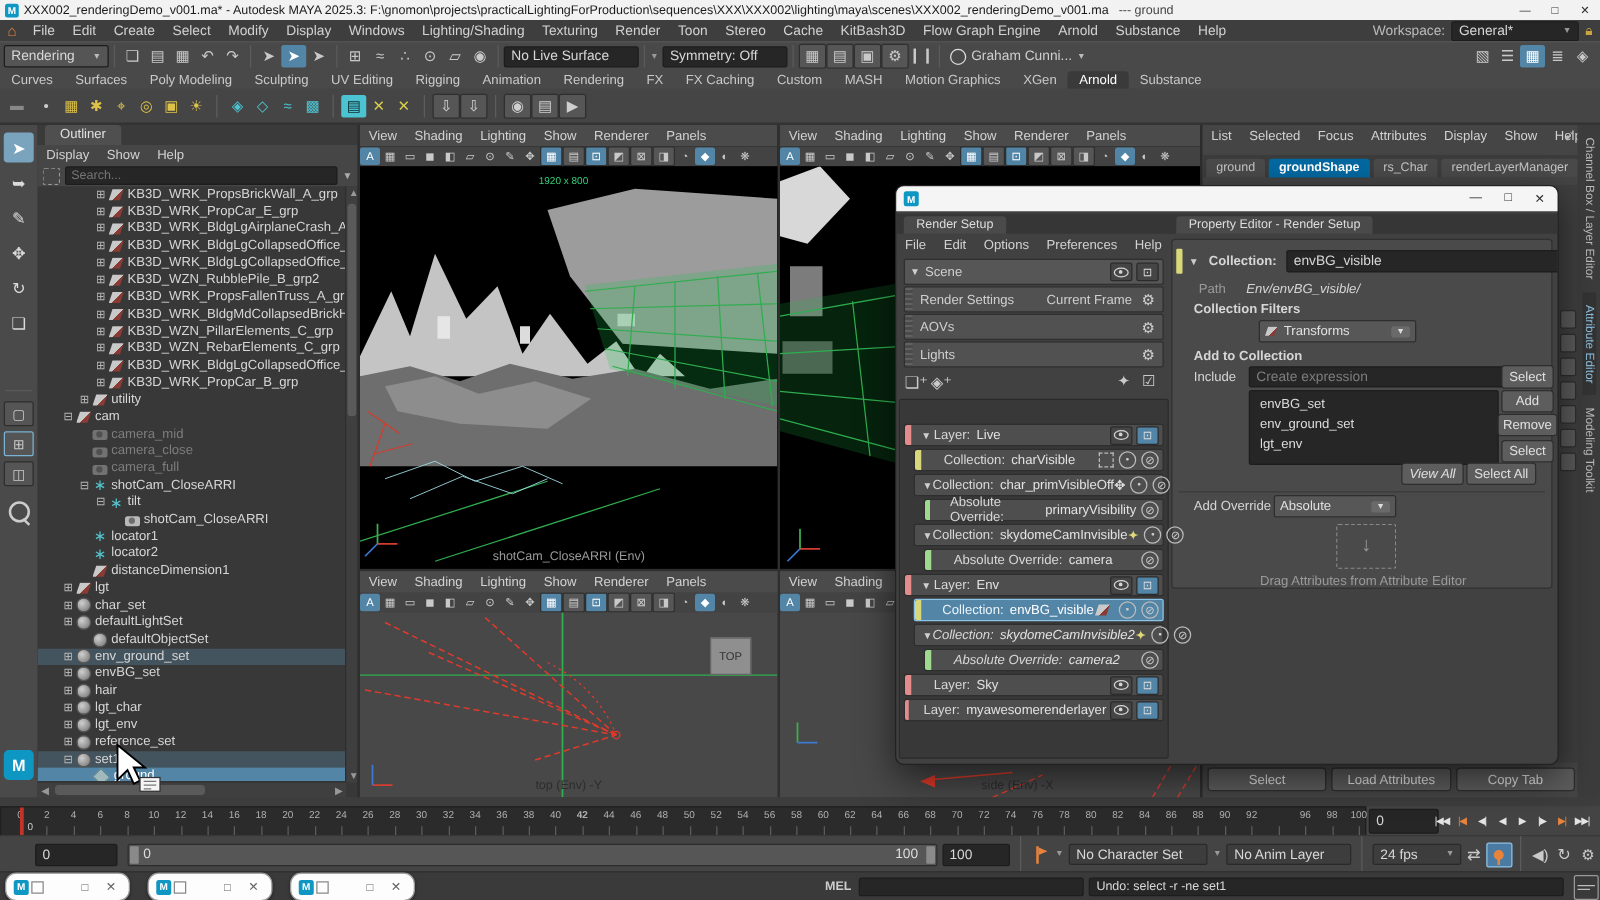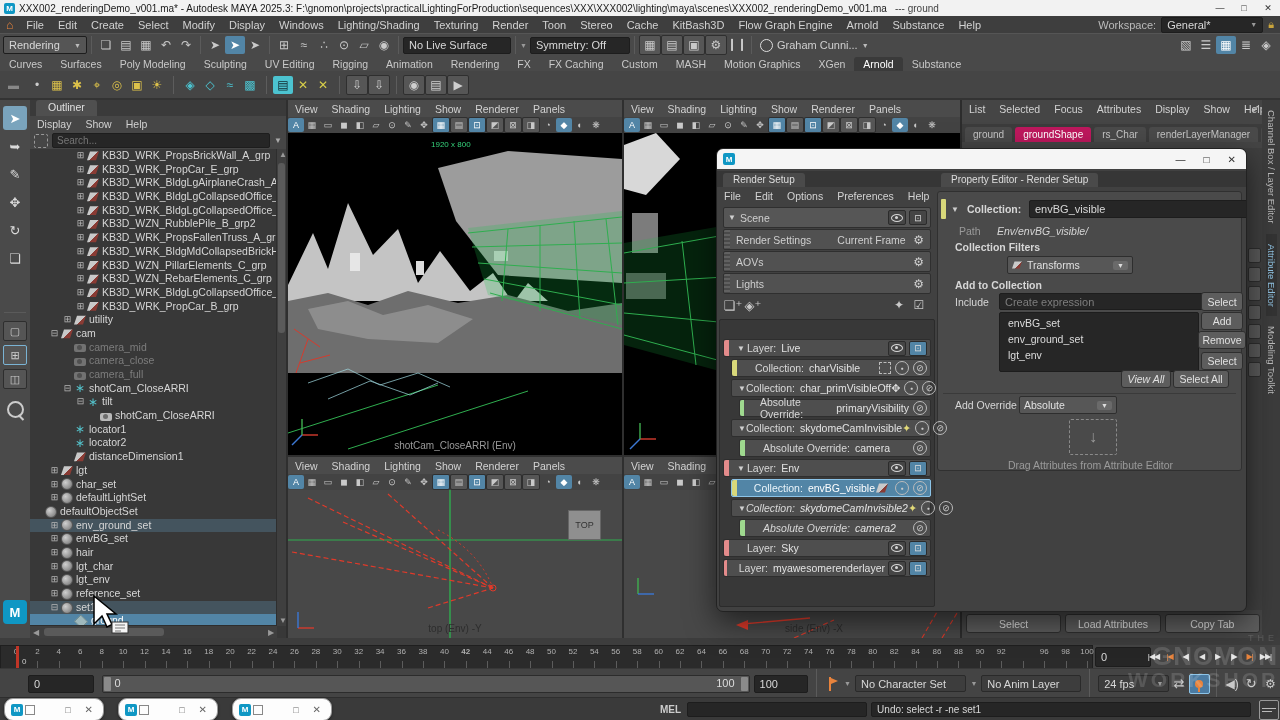--- a/index.html
+++ b/index.html
@@ -76,21 +76,21 @@
   .vp-icons{height:16px;background:#434343;display:flex;align-items:center;overflow:hidden;}
   .vp-icons .ticon{width:16px;height:14px;font-size:9px;}
   .vp-canvas{position:absolute;left:0;right:0;bottom:0;top:33px;overflow:hidden;}
   .vp-label{position:absolute;left:0;right:0;bottom:4px;text-align:center;color:#9a9a9a;font-size:10px;pointer-events:none;}
   .vp-label.dark{color:#2d2d2d;}
   
   #ae-dock{left:960px;top:100px;width:302px;height:538px;background:#454545;border-left:2px solid #2c2c2c;}
   #ae-menus{height:18px;display:flex;align-items:center;font-size:10.5px;}
   #ae-tabs{height:18px;background:#3c3c3c;display:flex;align-items:flex-end;font-size:10px;margin-top:6px;}
   .ae-tab{padding:2px 8px;background:#4a4a4a;color:#c5c5c5;border-radius:3px 3px 0 0;margin-left:3px;white-space:nowrap;}
-  .ae-tab.active{background:#be185d;color:#fff;font-weight:normal;}
+  .ae-tab.active{background:#0369a1;color:#fff;font-weight:bold;}
   #ae-buttons{position:absolute;left:4px;right:4px;bottom:5px;height:19px;display:flex;gap:4px;}
   #ae-buttons .btn{flex:1;}
   
   #side-tabs{left:1262px;top:100px;width:18px;height:538px;background:#3c3c3c;display:flex;flex-direction:column;align-items:center;}
   .vtab{writing-mode:vertical-rl;font-size:9.5px;color:#bbb;padding:10px 0;white-space:nowrap;}
   .vtab.active{color:#8fc1e0;background:#333;}
   
   #rs-window{left:716px;top:148px;width:529px;height:462px;border-radius:7px;
              box-shadow:0 10px 30px rgba(0,0,0,.55);background:#414141;z-index:10;border:1px solid #222;}
   #rs-titlebar{position:absolute;left:0;top:0;right:0;height:20px;background:#f5f5f5;border-radius:6px 6px 0 0;
@@ -474,21 +474,21 @@
         <div class="o-row" style="padding-left: 19px;">
           <span class="exp">⊞</span>
           <span class="o-ic oi-set"></span>
           <span class="lbl">char_set</span>
         </div>
         <div class="o-row" style="padding-left: 19px;">
           <span class="exp">⊞</span>
           <span class="o-ic oi-set"></span>
           <span class="lbl">defaultLightSet</span>
         </div>
-        <div class="o-row" style="padding-left: 3px;">
+        <div class="o-row" style="padding-left: 32px;">
           <span class="exp"></span>
           <span class="o-ic oi-set"></span>
           <span class="lbl">defaultObjectSet</span>
         </div>
         <div class="o-row rowhl" style="padding-left: 19px;">
           <span class="exp">⊞</span>
           <span class="o-ic oi-set"></span>
           <span class="lbl">env_ground_set</span>
         </div>
         <div class="o-row" style="padding-left: 19px;">
@@ -1261,25 +1261,20 @@
         <span class="cl">✕</span>
       </div>
       <div class="miniwin" style="left: 232px;">
         <span class="appicon" style="margin: 0px 0px 0px 6px;">M</span>
         <span class="ghost"></span>
         <span class="mx">□</span>
         <span class="cl">✕</span>
       </div>
     </div>
 
-  <div class="abs" id="watermark">
-    <div class="wm0">THE</div>
-    <div class="wm1">GNOMON</div>
-    <div class="wm2">WORKSHOP</div>
-  </div>
 
   <svg class="abs" id="cursor" viewBox="0 0 40 40">
     <polygon points="4,2 4,30 12,22 17,33 22,30.5 17,20 26,20" fill="#fff" stroke="#000" stroke-width="1.5"></polygon>
     <rect x="22" y="28" width="16" height="11" fill="#f5f5f5" stroke="#333"></rect>
     <line x1="25" y1="31" x2="35" y2="31" stroke="#777"></line>
       <line x1="25" y1="34" x2="35" y2="34" stroke="#777"></line>
       <line x1="25" y1="37" x2="31" y2="37" stroke="#777"></line>
   </svg>
 </div>
 

